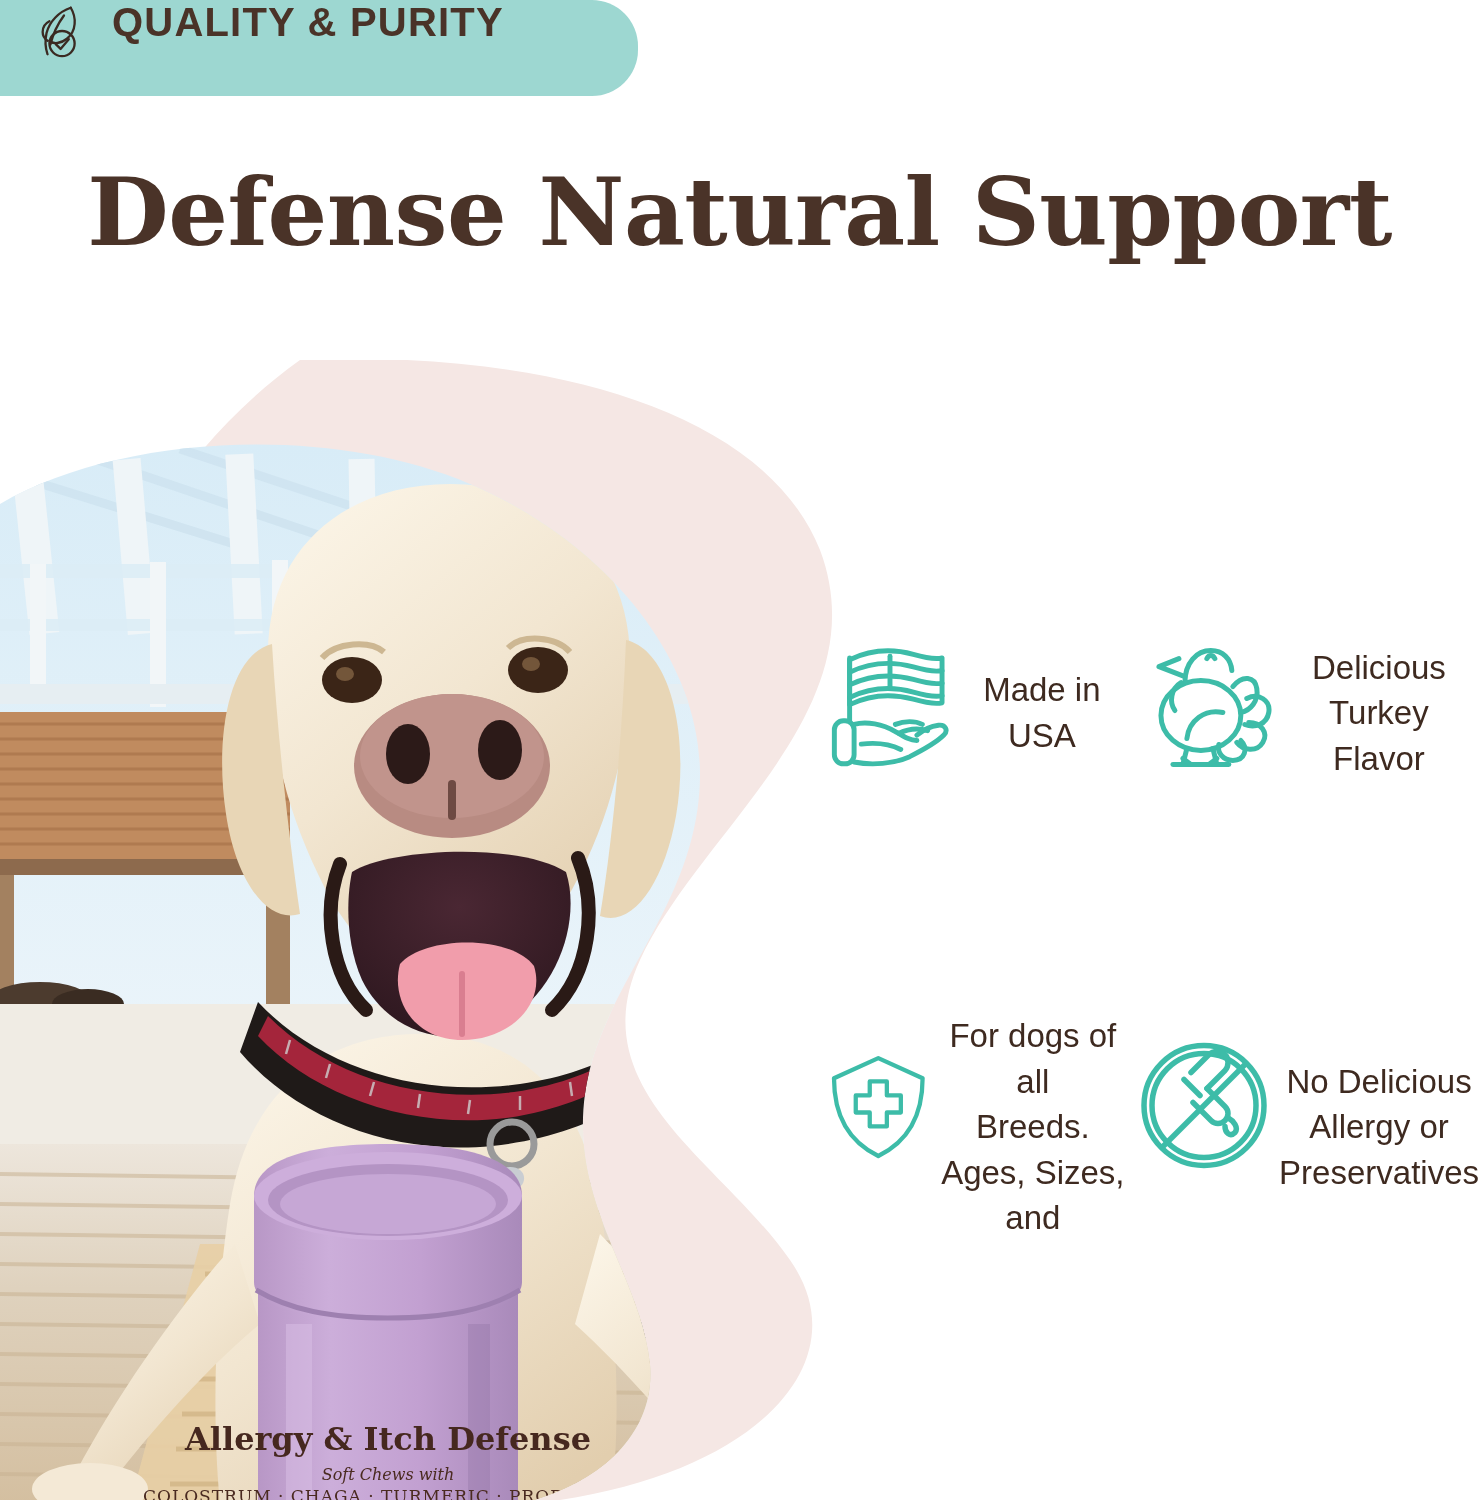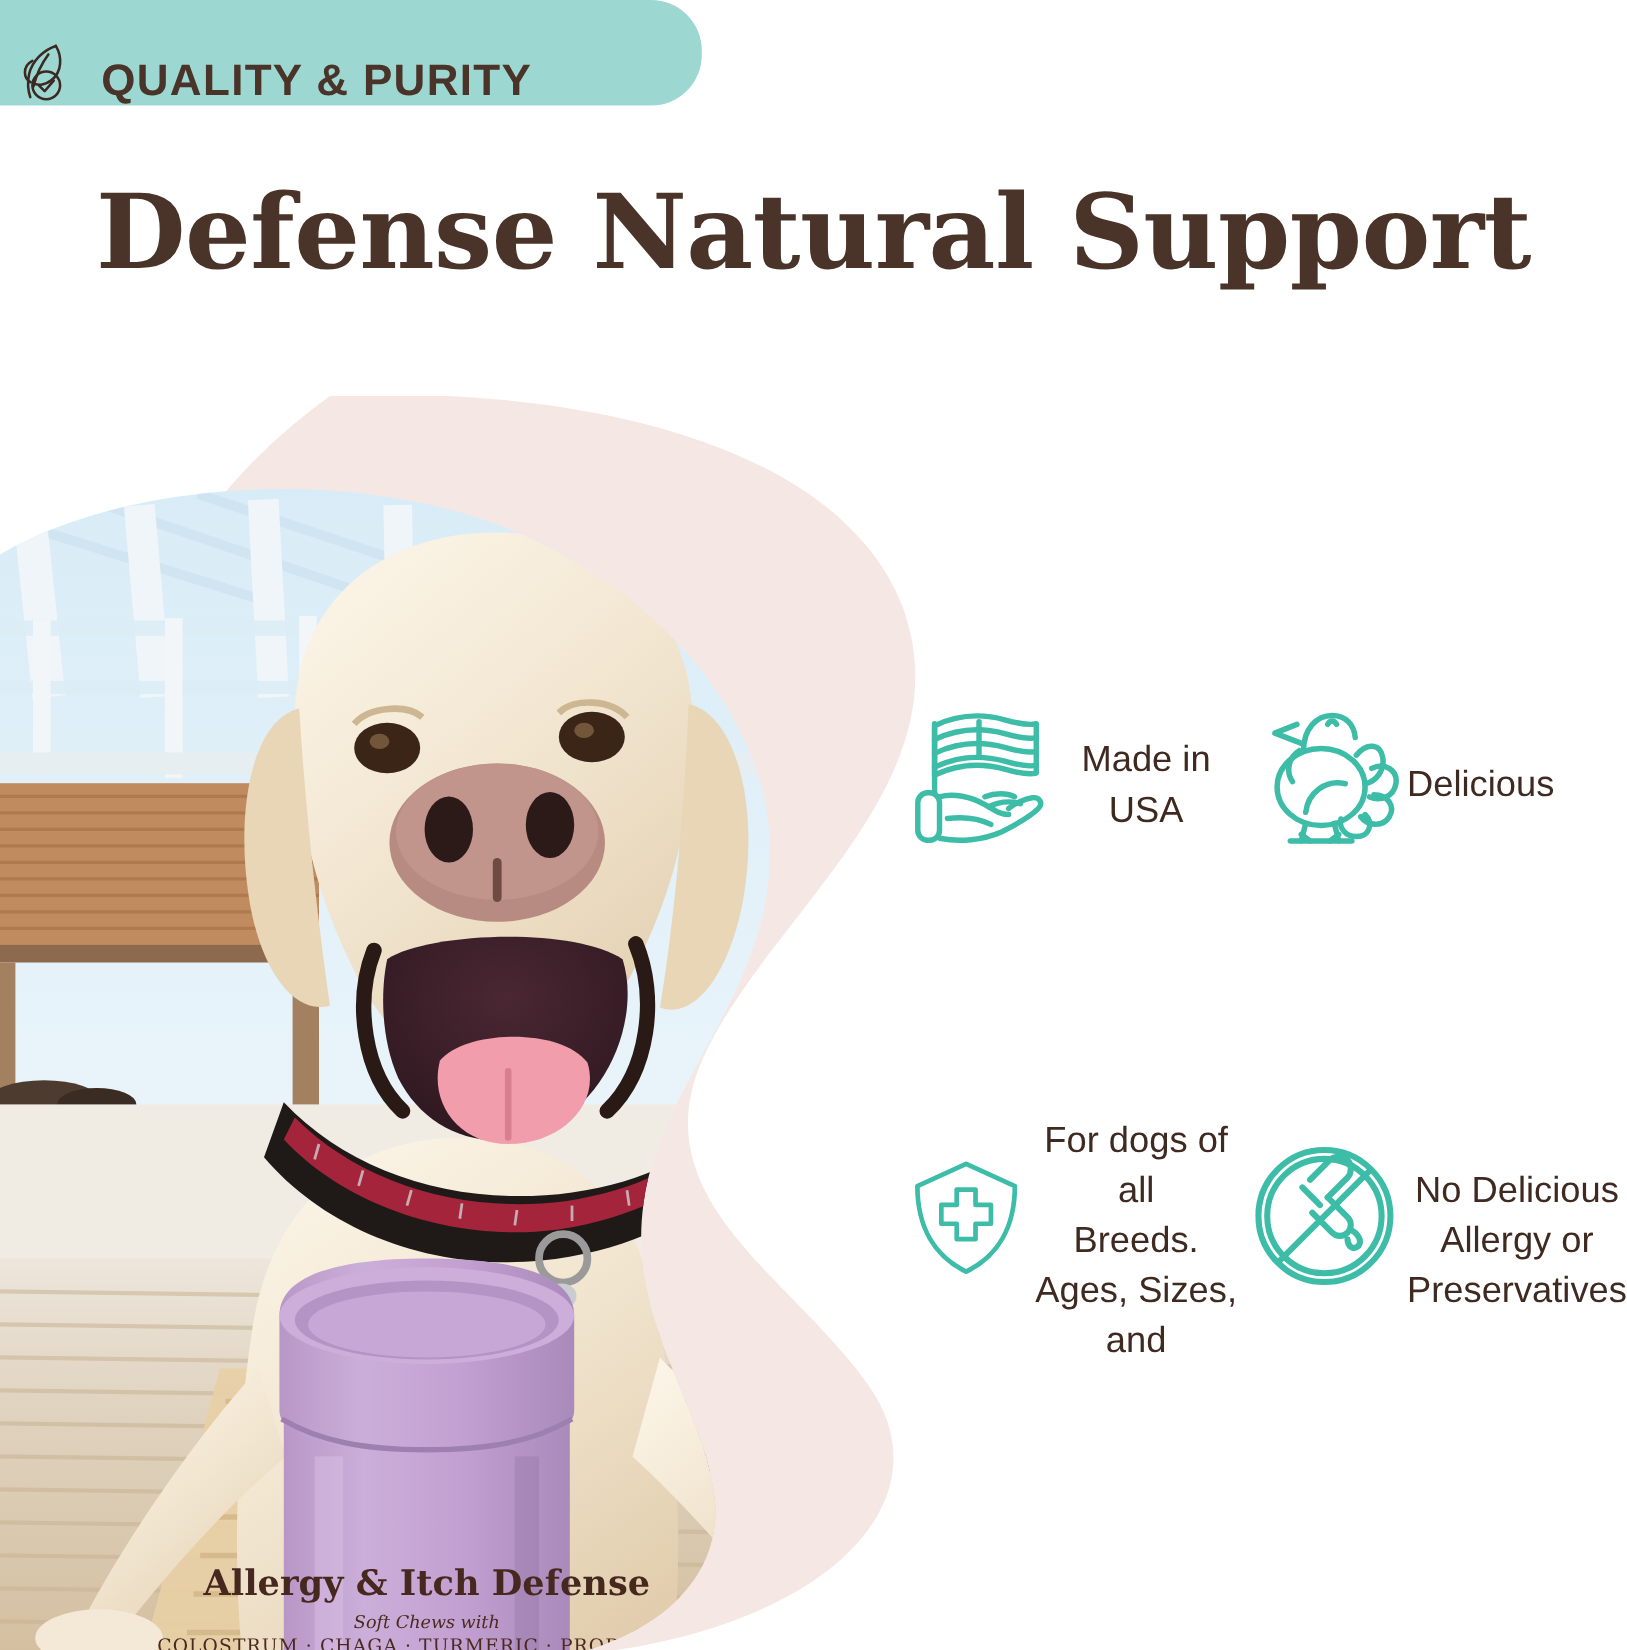--- a/index.html
+++ b/index.html
@@ -15,22 +15,22 @@
 
   
   .quality-banner {
     position: absolute;
     left: 0; top: 0;
     width: 638px; height: 96px;
     background: #9DD7D1;
     border-top-right-radius: 46px;
     border-bottom-right-radius: 46px;
     display: flex;
-    align-items: flex-end;
-    padding-left: 12px;
+    align-items: flex-start;
+    padding-left: 32px;
     gap: 18px;
     z-index: 6;
   }
   .quality-banner .leaf-icon { width: 62px; height: 62px; flex: 0 0 auto; }
   .quality-banner .banner-text {
     font-size: 40px;
     font-weight: 700;
     letter-spacing: 1.2px;
     color: #4A3328;
     font-family: "Liberation Sans", sans-serif;
@@ -395,20 +395,21 @@
         <path d="M112 110 C120 118, 116 130, 104 130 C94 130, 88 122, 90 114"></path>
         <path d="M58 118 L54 134"></path>
         <path d="M84 118 L88 134"></path>
         <path d="M44 134 L100 134"></path>
         <path d="M54 128 L62 134"></path>
         <path d="M88 128 L80 134"></path>
       </g>
     </svg>
     <div class="f-label">
       <div>Delicious</div>
+      <div>Turkey Flavor</div>
     </div>
   </div>
 
   <div class="feature row2">
     <svg class="f-icon" viewBox="0 0 150 150">
       <g fill="none" stroke="#3DBCA8" stroke-width="5.5" stroke-linecap="round" stroke-linejoin="round">
         <path d="M75 14 L132 40 C132 88, 112 122, 75 140 C38 122, 18 88, 18 40 Z"></path>
         <path d="M64 44 L86 44 L86 62 L104 62 L104 84 L86 84 L86 102 L64 102
                  L64 84 L46 84 L46 62 L64 62 Z"></path>
       </g>

